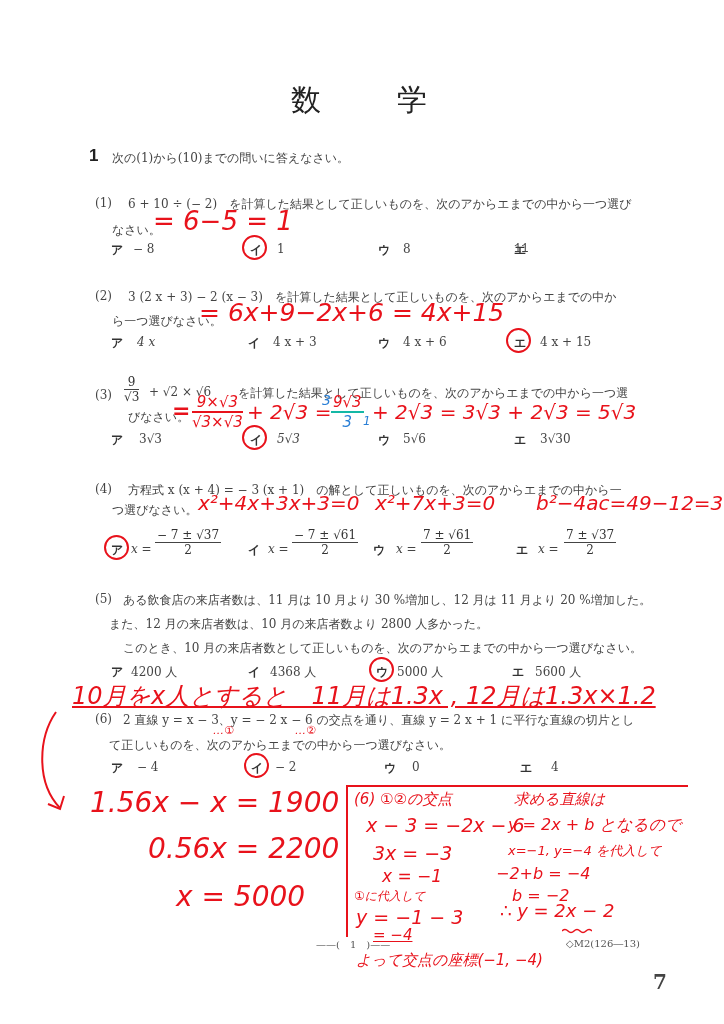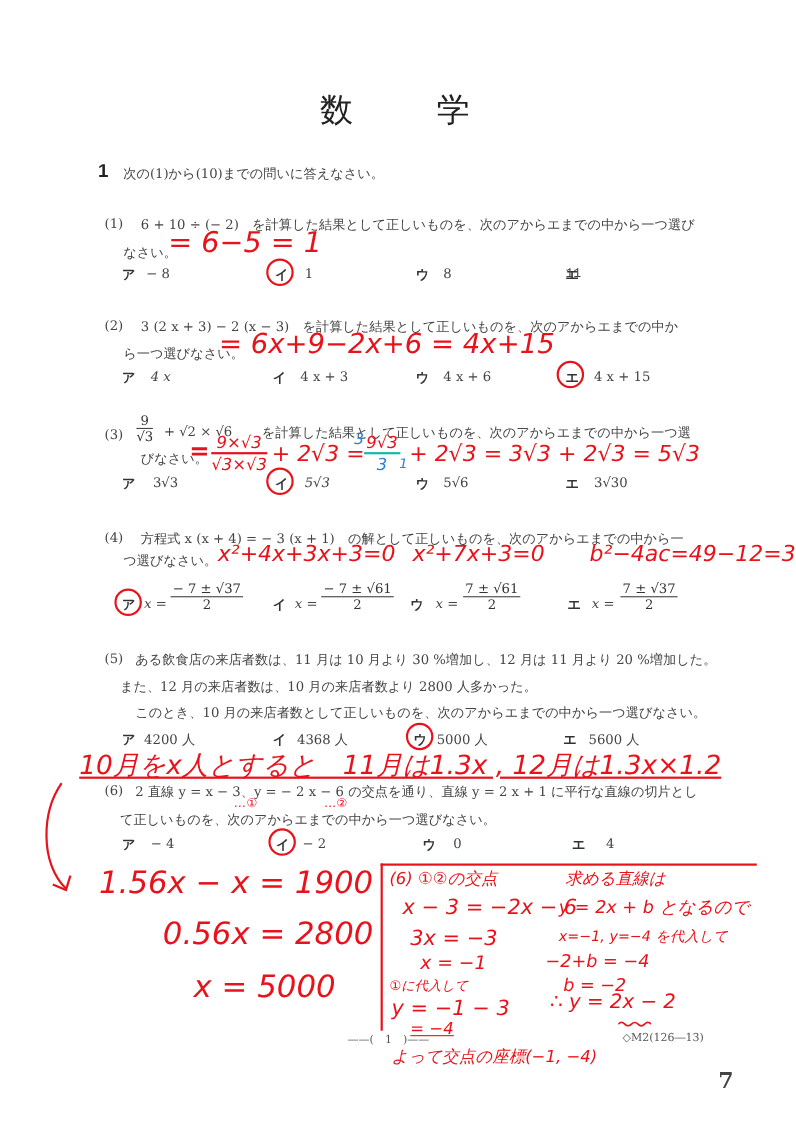--- a/index.html
+++ b/index.html
@@ -133,21 +133,21 @@
   <div class="abs lbl" style="left:512px;top:664px;">エ</div>
   <div class="abs opt" style="left:535px;top:664px;">5600 人</div>
 
   <div class="abs hw" style="left:72px;top:680px;font-size:24px;text-decoration:underline;">10月をx人とすると　11月は1.3x , 12月は1.3x×1.2</div>
 
   <svg class="abs" style="left:34px;top:708px;" width="40" height="110" viewBox="0 0 40 110">
     <path d="M22 4 C4 30, 2 75, 26 100" stroke="#e8121b" stroke-width="2" fill="none"></path>
     <path d="M14 96 L26 101 L30 88" stroke="#e8121b" stroke-width="2" fill="none"></path>
   </svg>
   <div class="abs hw" style="left:90px;top:786px;font-size:28px;">1.56x − x = 1900</div>
-  <div class="abs hw" style="left:148px;top:832px;font-size:28px;">0.56x = 2800</div>
+  <div class="abs hw" style="left:148px;top:832px;font-size:28px;">0.56x = 2200</div>
   <div class="abs hw" style="left:176px;top:880px;font-size:28px;">x = 5000</div>
 </div>
 
 <div>
   <div class="abs txt" style="left:95px;top:712px;">(6)</div>
   <div class="abs txt" style="left:123px;top:712px;">2 直線 y = x − 3、y = − 2 x − 6 の交点を通り、直線 y = 2 x + 1 に平行な直線の切片とし</div>
   <div class="abs hw" style="left:213px;top:724px;font-size:11px;">…①</div>
   <div class="abs hw" style="left:295px;top:724px;font-size:11px;">…②</div>
   <div class="abs txt" style="left:109px;top:737px;">て正しいものを、次のアからエまでの中から一つ選びなさい。</div>
   <div class="abs lbl" style="left:111px;top:760px;">ア</div>

